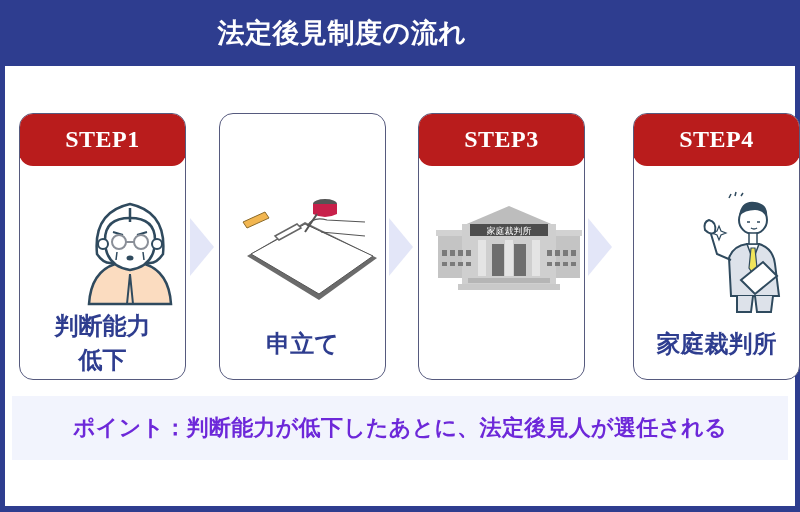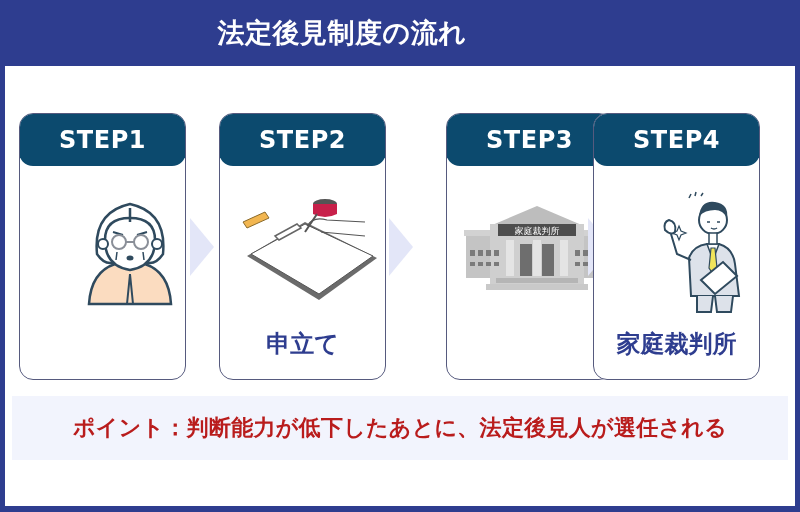--- a/index.html
+++ b/index.html
@@ -17,23 +17,23 @@
       background: #ffffff;
     }
 
     .card {
       position: absolute; top: 113px; width: 167px; height: 267px;
       border: 1.5px solid #565a7e; border-radius: 14px; background: #ffffff;
       overflow: hidden;
     }
     .card-header {
       position: absolute; left: -1px; top: -1px; right: -1px; height: 53px;
-      background: #0c4a6e; border-radius: 14px 14px 14px 14px;
+      background: #b91c1c; border-radius: 14px 14px 14px 14px;
       display: flex; align-items: center; justify-content: center;
-      color: #ffffff; font-weight: bold; font-size: 24px; letter-spacing: 0.5px;
+      color: #ffffff; font-weight: bold; font-size: 24px; letter-spacing: 0.5px; font-family: Liberation Serif, serif;
     }
     .card-illus {
       position: absolute; left: 0; right: 0; top: 70px; height: 130px;
       display: flex; align-items: center; justify-content: flex-end;
     }
     .card-label {
       position: absolute; left: 0; right: 0; top: 195px; bottom: 0;
       display: flex; flex-direction: column; align-items: center; justify-content: center;
       color: #2e3d8f; font-weight: bold; font-size: 24px; line-height: 34px;
       text-align: center;
@@ -43,21 +43,21 @@
     .arrow {
       position: absolute; top: 218px; width: 0; height: 0;
       border-top: 29px solid transparent; border-bottom: 29px solid transparent;
       border-left: 24px solid #e3e6f8;
     }
 
     .point {
       position: absolute; left: 12px; top: 396px; width: 776px; height: 64px;
       background: #f2f4fd;
       display: flex; align-items: center; justify-content: center;
-      color: #b91c1c; font-weight: bold; font-size: 22px; letter-spacing: 0.3px;
+      color: #6d28d9; font-weight: bold; font-size: 22px; letter-spacing: 0.3px;
     }
   </style>
 </head>
 <body>
 
 <div class="frame"></div>
 <div class="title">法定後見制度の流れ</div>
 <div class="panel"></div>
 
 <div class="card" style="left:19px;">
@@ -80,26 +80,29 @@
       <path d="M38 40 L48 43 M72 40 L62 43" stroke="#2f4a5e" stroke-width="2"></path>
 
       <circle cx="44" cy="50" r="7" fill="none" stroke="#8a8f98" stroke-width="2"></circle>
       <circle cx="66" cy="50" r="7" fill="none" stroke="#8a8f98" stroke-width="2"></circle>
       <path d="M51 50 L59 50" stroke="#8a8f98" stroke-width="2"></path>
 
       <path d="M42 60 L41 68 M68 60 L69 68" stroke="#2f4a5e" stroke-width="1.5"></path>
       <ellipse cx="55" cy="66" rx="3.5" ry="2.5" fill="#2f4a5e"></ellipse>
     </svg>
   </div>
+  <div class="card-label two-line">
+    <span>判断能力</span>
+    <span>低下</span>
+  </div>
 </div>
 
 <div class="arrow" style="left:190px;"></div>
 
 <div class="card" style="left:219px;">
-  <div class="card-header">STEP2</div>
   <div class="card-illus">
     <svg width="150" height="115" viewBox="0 0 150 115">
 
       <polygon points="12,64 70,30 142,66 84,108" fill="#6b6b6b"></polygon>
       <polygon points="16,62 70,32 138,64 84,102" fill="#ffffff" stroke="#555" stroke-width="1"></polygon>
 
       <path d="M40 44 L62 32 L66 36 L44 48 Z" fill="#fff" stroke="#666" stroke-width="1.5"></path>
 
       <path d="M8 30 L30 20 L34 26 L12 36 Z" fill="#f2b650" stroke="#8a6a2a" stroke-width="1"></path>
 
@@ -110,21 +113,21 @@
       <path d="M70 40 L82 22" stroke="#555" stroke-width="2"></path>
     </svg>
   </div>
   <div class="card-label">
     <span>申立て</span>
   </div>
 </div>
 
 <div class="arrow" style="left:389px;"></div>
 
-<div class="card" style="left:418px;margin-left:28px;">
+<div class="card" style="left:418px;">
   <div class="card-header">STEP3</div>
   <div class="card-illus">
     <svg width="150" height="90" viewBox="0 0 150 90">
 
       <polygon points="28,22 75,2 122,22" fill="#bdbdbd"></polygon>
 
       <rect x="4" y="30" width="142" height="44" fill="#c4c4c4"></rect>
       <rect x="2" y="26" width="146" height="6" fill="#d2d2d2"></rect>
 
       <rect x="28" y="20" width="94" height="60" fill="#cfcfcf"></rect>
@@ -159,21 +162,21 @@
       </g>
 
       <rect x="34" y="74" width="82" height="5" fill="#b5b5b5"></rect>
       <rect x="24" y="80" width="102" height="6" fill="#c9c9c9"></rect>
     </svg>
   </div>
 </div>
 
 <div class="arrow" style="left:588px;"></div>
 
-<div class="card" style="left:593px;">
+<div class="card" style="left:633px;">
   <div class="card-header">STEP4</div>
   <div class="card-illus">
     <svg width="110" height="130" viewBox="0 0 110 130">
 
       <path d="M30 42 L32 47 L37 49 L32 51 L30 56 L28 51 L23 49 L28 47 Z" fill="#ffffff" stroke="#2f4a5e" stroke-width="1.2"></path>
       <path d="M40 14 L42 10 M46 12 L47 8 M52 12 L54 9" stroke="#2f4a5e" stroke-width="1.5"></path>
 
       <path d="M40 74 Q44 62 58 60 L70 60 Q84 64 86 80 L90 112 L42 112 Z" fill="#dde2ea" stroke="#2f4a5e" stroke-width="2"></path>
 
       <path d="M48 112 L48 128 L62 128 L64 112 M66 112 L68 128 L82 128 L84 112" fill="#dde2ea" stroke="#2f4a5e" stroke-width="2"></path>

